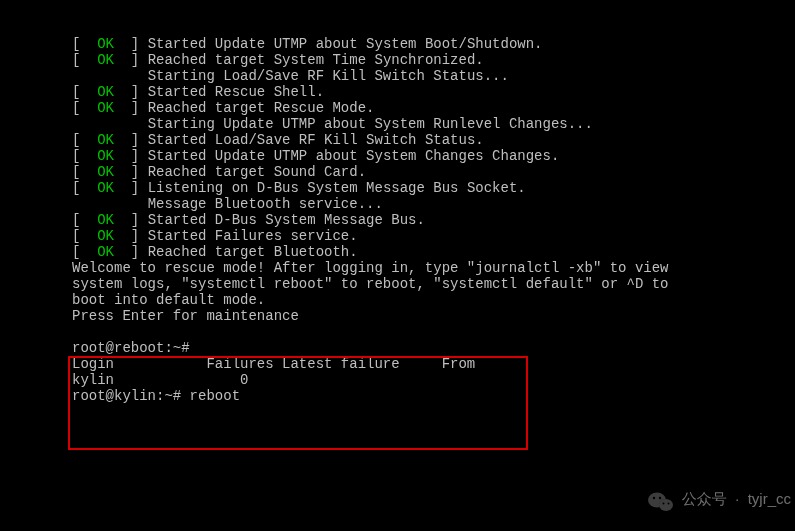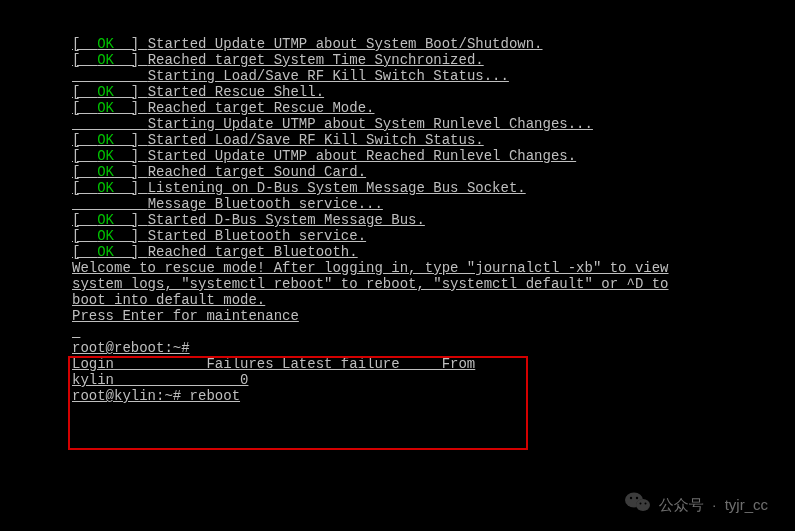--- a/index.html
+++ b/index.html
@@ -10,39 +10,38 @@
     background: #000;
     font-family: "Courier New", Courier, monospace;
     font-size: 14px;
     line-height: 16px;
     color: #bfbfbf;
     overflow: hidden;
     position: relative;
   }
   .screen {
     padding: 36px 0 0 72px;
-    text-decoration: underline;
   }
   .line {
     white-space: pre;
   }
   .ok { color: #00c200; }
   .white { color: #bfbfbf; }
   .highlight-box {
     position: absolute;
     border: 2px solid #d40000;
     box-sizing: border-box;
     pointer-events: none;
   }
   .watermark {
     position: absolute;
-    right: 27px;
+    right: 4px;
     bottom: 18px;
     display: flex;
-    align-items: flex-end;
+    align-items: flex-start;
     gap: 8px;
     color: rgba(200,200,200,0.55);
     font-family: -apple-system, BlinkMacSystemFont, "Segoe UI", sans-serif;
     font-size: 15px;
   }
   .watermark svg {
     display: block;
     opacity: 0.55;
   }
 </style>
@@ -51,26 +50,26 @@
 
 <div class="screen">
   <div id="boot-lines">
       <div class="line"><span class="white">[  </span><span class="ok">OK</span><span class="white">  ] </span><span class="white">Started Update UTMP about System Boot/Shutdown.</span></div>
       <div class="line"><span class="white">[  </span><span class="ok">OK</span><span class="white">  ] </span><span class="white">Reached target System Time Synchronized.</span></div>
       <div class="line"><span>         </span><span class="white">Starting Load/Save RF Kill Switch Status...</span></div>
       <div class="line"><span class="white">[  </span><span class="ok">OK</span><span class="white">  ] </span><span class="white">Started Rescue Shell.</span></div>
       <div class="line"><span class="white">[  </span><span class="ok">OK</span><span class="white">  ] </span><span class="white">Reached target Rescue Mode.</span></div>
       <div class="line"><span>         </span><span class="white">Starting Update UTMP about System Runlevel Changes...</span></div>
       <div class="line"><span class="white">[  </span><span class="ok">OK</span><span class="white">  ] </span><span class="white">Started Load/Save RF Kill Switch Status.</span></div>
-      <div class="line"><span class="white">[  </span><span class="ok">OK</span><span class="white">  ] </span><span class="white">Started Update UTMP about Reached Runlevel Changes.</span></div>
+      <div class="line"><span class="white">[  </span><span class="ok">OK</span><span class="white">  ] </span><span class="white">Started Update UTMP about System Changes Changes.</span></div>
       <div class="line"><span class="white">[  </span><span class="ok">OK</span><span class="white">  ] </span><span class="white">Reached target Sound Card.</span></div>
       <div class="line"><span class="white">[  </span><span class="ok">OK</span><span class="white">  ] </span><span class="white">Listening on D-Bus System Message Bus Socket.</span></div>
       <div class="line"><span>         </span><span class="white">Message Bluetooth service...</span></div>
       <div class="line"><span class="white">[  </span><span class="ok">OK</span><span class="white">  ] </span><span class="white">Started D-Bus System Message Bus.</span></div>
-      <div class="line"><span class="white">[  </span><span class="ok">OK</span><span class="white">  ] </span><span class="white">Started Bluetooth service.</span></div>
+      <div class="line"><span class="white">[  </span><span class="ok">OK</span><span class="white">  ] </span><span class="white">Started Failures service.</span></div>
       <div class="line"><span class="white">[  </span><span class="ok">OK</span><span class="white">  ] </span><span class="white">Reached target Bluetooth.</span></div>
     </div>
   <div id="welcome-lines">
       <div class="line">Welcome to rescue mode! After logging in, type "journalctl -xb" to view</div>
       <div class="line">system logs, "systemctl reboot" to reboot, "systemctl default" or ^D to</div>
       <div class="line">boot into default mode.</div>
       <div class="line">Press Enter for maintenance</div>
       <div class="line">&nbsp;</div>
     </div>
   <div id="shell-lines">

